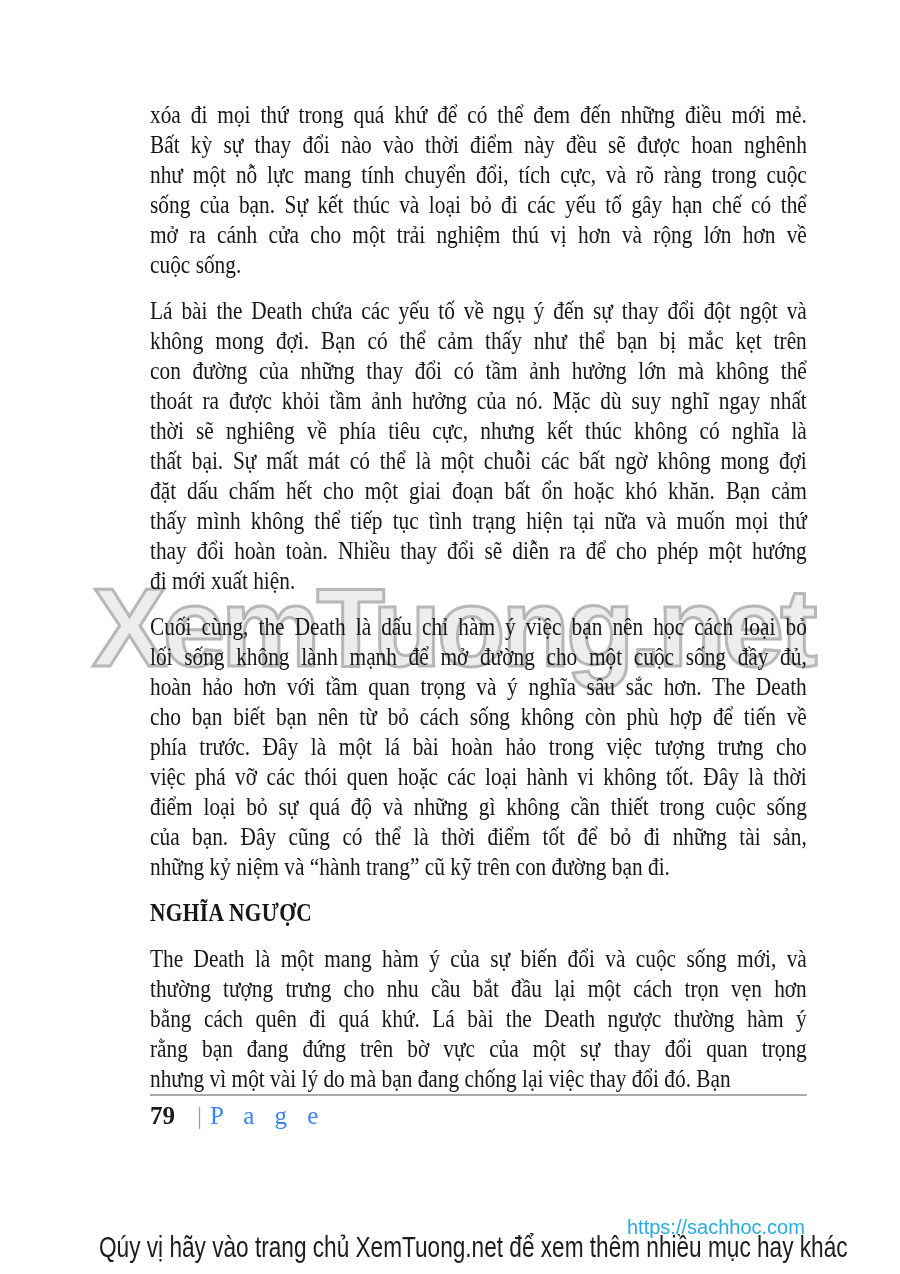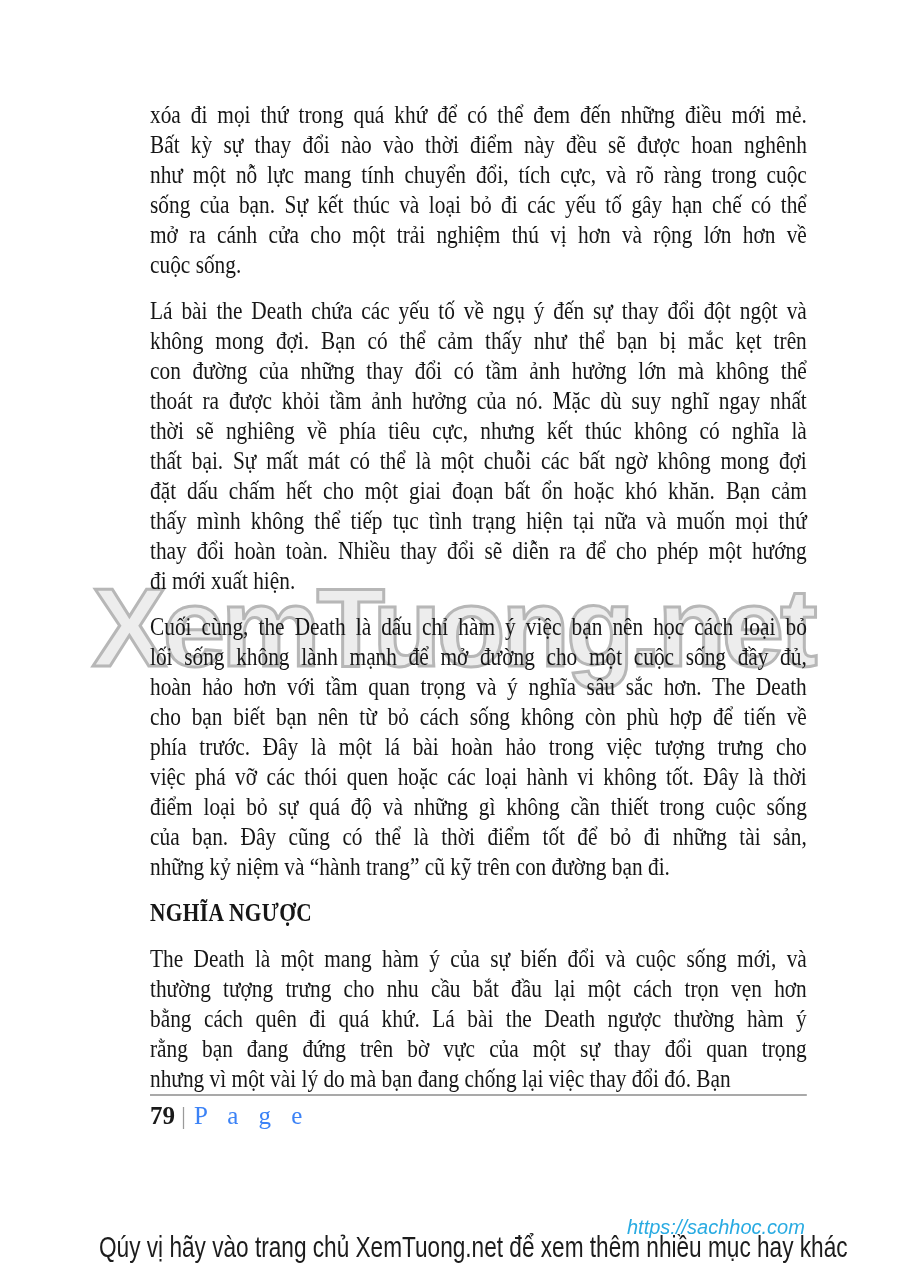--- a/index.html
+++ b/index.html
@@ -55,21 +55,21 @@
     letter-spacing:0.5px;
   }
   .page-footer{
     position:absolute;
     left:150px;top:1102px;
     z-index:1;
     font-size:25px;
     line-height:28px;
     color:#8d8d8d;
   }
-  .page-footer .num{font-weight:bold;color:#1a1a1a;margin-right:6px;}
+  .page-footer .num{font-weight:bold;color:#1a1a1a;margin-right:22px;}
   .page-footer .sep{color:#9a9a9a;margin-right:8px;font-weight:normal;}
   .page-footer .label{letter-spacing:7px;color:#3b82f6;}
   .banner-link{
     position:absolute;
     left:627px;top:1216px;
     z-index:1;
     font-family:"Liberation Sans", sans-serif;
     font-size:20px;
     text-decoration:none;
   }
@@ -133,17 +133,17 @@
         <div class="line">bằng cách quên đi quá khứ. Lá bài the Death ngược thường hàm ý</div>
         <div class="line">rằng bạn đang đứng trên bờ vực của một sự thay đổi quan trọng</div>
         <div class="line last">nhưng vì một vài lý do mà bạn đang chống lại việc thay đổi đó. Bạn</div>
       </div>
     </div>
 
   <div class="page-footer">
     <span class="num">79</span><span class="sep">|</span><span class="label">P a g e</span>
   </div>
 
-  <a class="banner-link" href="#" style="color: rgb(41, 171, 226); font-style: italic;">https://sachhoc.com</a>
+  <a class="banner-link" href="#" style="color: rgb(41, 171, 226);">https://sachhoc.com</a>
 
   <div class="banner-message">Qúy vị hãy vào trang chủ XemTuong.net để xem thêm nhiều mục hay khác</div>
 
 </div>
 
 </body></html>

